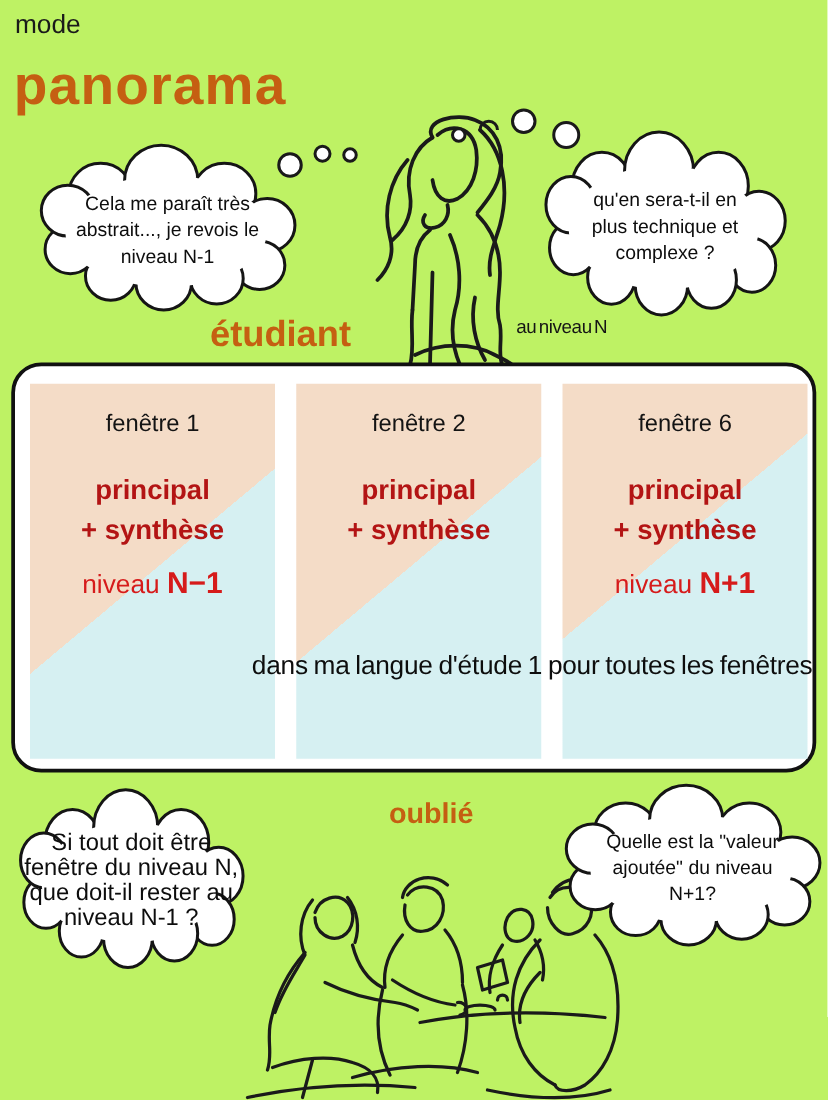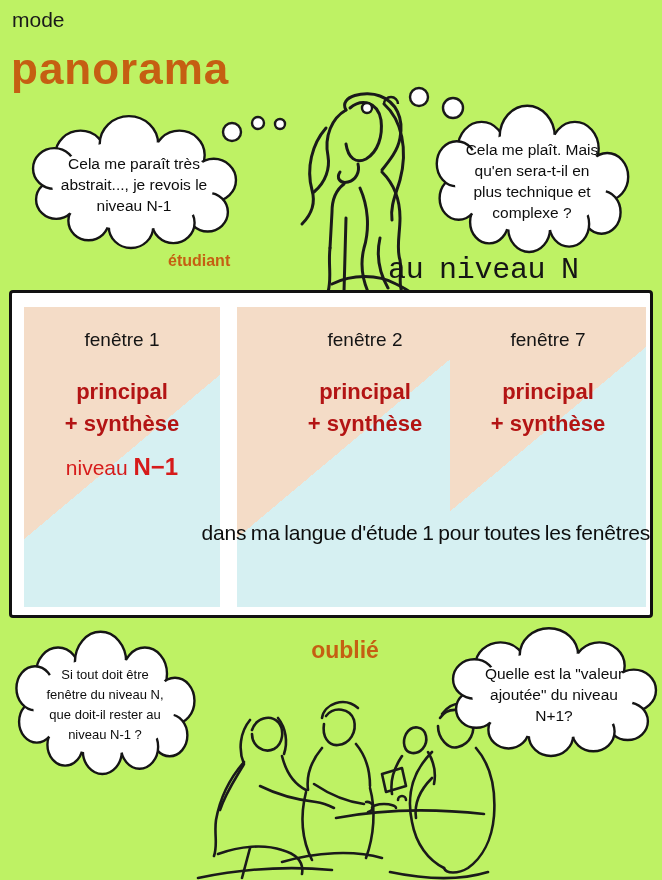--- a/index.html
+++ b/index.html
@@ -14,33 +14,33 @@
   .panorama-title{left:11px;top:44px;font-size:44px;font-weight:700;color:#c55f12;letter-spacing:1px;text-align:right;}
 
   
   .cloud{position:absolute;}
   .cloud svg{position:absolute;left:0;top:0;width:100%;height:100%;}
   .cloud .cloud-text{position:absolute;left:0;top:0;width:100%;height:100%;
     display:flex;flex-direction:column;align-items:center;justify-content:center;
     text-align:center;font-size:15.5px;line-height:21px;color:#0d0d0d;}
 
   
-  .etudiant-label{left:168px;top:252px;font-size:16px;font-weight:700;color:#c55f12;}
-  .au-niveau-label{left:388px;top:253px;font-size:30px;color:#151515;letter-spacing:-.3px;word-spacing:-2px;font-family:Liberation Mono, monospace;}
+  .etudiant-label{left:168px;top:252px;font-size:29px;font-weight:700;color:#c55f12;}
+  .au-niveau-label{left:413px;top:253px;font-size:15px;color:#151515;letter-spacing:-.3px;word-spacing:-2px;}
   .equipe-label{left:240px;top:636px;width:210px;text-align:center;font-size:23px;line-height:28px;
     font-weight:700;color:#c55f12;}
 
   
   .main-box{left:9px;top:290px;width:638px;height:322px;background:#ffffff;
-    border:3.5px solid #111;border-radius:4px;}
+    border:3.5px solid #111;border-radius:24px;}
 
   .panel{position:absolute;top:14px;width:196px;height:300px;
     background:linear-gradient(140deg,#f4dcc7 0 50%,#d6f0f2 50% 100%);}
   .panel-1{left:12px;}
-  .panel-2{left:225px;background:linear-gradient(140deg,#f4dcc7 0 48%,#d6f0f2 48% 100%);padding-left:20px;}
+  .panel-2{left:225px;background:linear-gradient(140deg,#f4dcc7 0 48%,#d6f0f2 48% 100%);}
   .panel-3{left:438px;background:linear-gradient(140deg,#f4dcc7 0 44%,#d6f0f2 44% 100%);}
   .panel div{position:absolute;width:100%;text-align:center;}
   .panel .window-name{top:22px;font-size:19px;color:#141414;}
   .panel .content-main{top:72px;font-size:22px;font-weight:700;color:#b31414;}
   .panel .content-synth{top:104px;font-size:22px;font-weight:700;color:#b31414;}
   .panel .level-line{top:146px;font-size:21px;color:#d61b1b;}
   .panel .level-line b{font-size:24px;font-weight:700;margin-top:12px;}
 
   .box-caption{left:0;top:228px;width:100%;text-align:right;font-size:21px;color:#0d0d0d;
     letter-spacing:-.2px;word-spacing:-1px;position:absolute;}
@@ -115,21 +115,20 @@
         <circle cx="178" cy="95" r="20" vector-effect="non-scaling-stroke"></circle>
         <circle cx="144" cy="106" r="21" vector-effect="non-scaling-stroke"></circle>
         <circle cx="102" cy="110" r="22" vector-effect="non-scaling-stroke"></circle>
         <circle cx="60" cy="104" r="20" vector-effect="non-scaling-stroke"></circle>
         <circle cx="28" cy="82" r="20" vector-effect="non-scaling-stroke"></circle>
         <circle cx="26" cy="50" r="21" vector-effect="non-scaling-stroke"></circle>
       </g>
       <ellipse cx="104" cy="67" rx="80" ry="46" fill="#ffffff"></ellipse>
     </svg>
     <div class="cloud-text">
-      <div>Cela me plaît. Mais</div>
       <div>qu'en sera-t-il en</div>
       <div>plus technique et</div>
       <div>complexe ?</div>
     </div>
   </div>
 
   <div class="abs etudiant-label">étudiant</div>
   <div class="abs au-niveau-label">au niveau N</div>
 
   <div class="abs main-box">
@@ -138,23 +137,24 @@
       <div class="content-main">principal</div>
       <div class="content-synth">+ synthèse</div>
       <div class="level-line"><span>niveau</span> <b>N−1</b></div>
     </div>
     <div class="panel panel-2">
       <div class="window-name">fenêtre 2</div>
       <div class="content-main">principal</div>
       <div class="content-synth">+ synthèse</div>
     </div>
     <div class="panel panel-3">
-      <div class="window-name">fenêtre 7</div>
+      <div class="window-name">fenêtre 6</div>
       <div class="content-main">principal</div>
       <div class="content-synth">+ synthèse</div>
+      <div class="level-line"><span>niveau</span> <b>N+1</b></div>
     </div>
     <div class="box-caption">dans ma langue d'étude 1 pour toutes les fenêtres</div>
   </div>
 
   <div class="abs equipe-label">
     <div>oublié</div>
   </div>
 
   <svg class="abs" style="left:186px;top:690px;" width="306" height="190" viewBox="0 0 306 190" fill="none" stroke="#1a1a1a" stroke-width="2.6" stroke-linecap="round" stroke-linejoin="round">
 
@@ -205,21 +205,21 @@
         <circle cx="184" cy="62" r="22" vector-effect="non-scaling-stroke"></circle>
         <circle cx="178" cy="95" r="20" vector-effect="non-scaling-stroke"></circle>
         <circle cx="144" cy="106" r="21" vector-effect="non-scaling-stroke"></circle>
         <circle cx="102" cy="110" r="22" vector-effect="non-scaling-stroke"></circle>
         <circle cx="60" cy="104" r="20" vector-effect="non-scaling-stroke"></circle>
         <circle cx="28" cy="82" r="20" vector-effect="non-scaling-stroke"></circle>
         <circle cx="26" cy="50" r="21" vector-effect="non-scaling-stroke"></circle>
       </g>
       <ellipse cx="104" cy="67" rx="80" ry="46" fill="#ffffff"></ellipse>
     </svg>
-    <div class="cloud-text" style="font-size:13px;line-height:20px;">
+    <div class="cloud-text" style="font-size:19px;line-height:20px;">
       <div>Si tout doit être</div>
       <div>fenêtre du niveau N,</div>
       <div>que doit-il rester au</div>
       <div>niveau N-1 ?</div>
     </div>
   </div>
 
   <div class="cloud" style="left:448px;top:632px;width:212px;height:124px;">
     <svg viewBox="0 0 210 132" preserveAspectRatio="none">
       <g fill="#ffffff" stroke="#151515" stroke-width="2.4">

